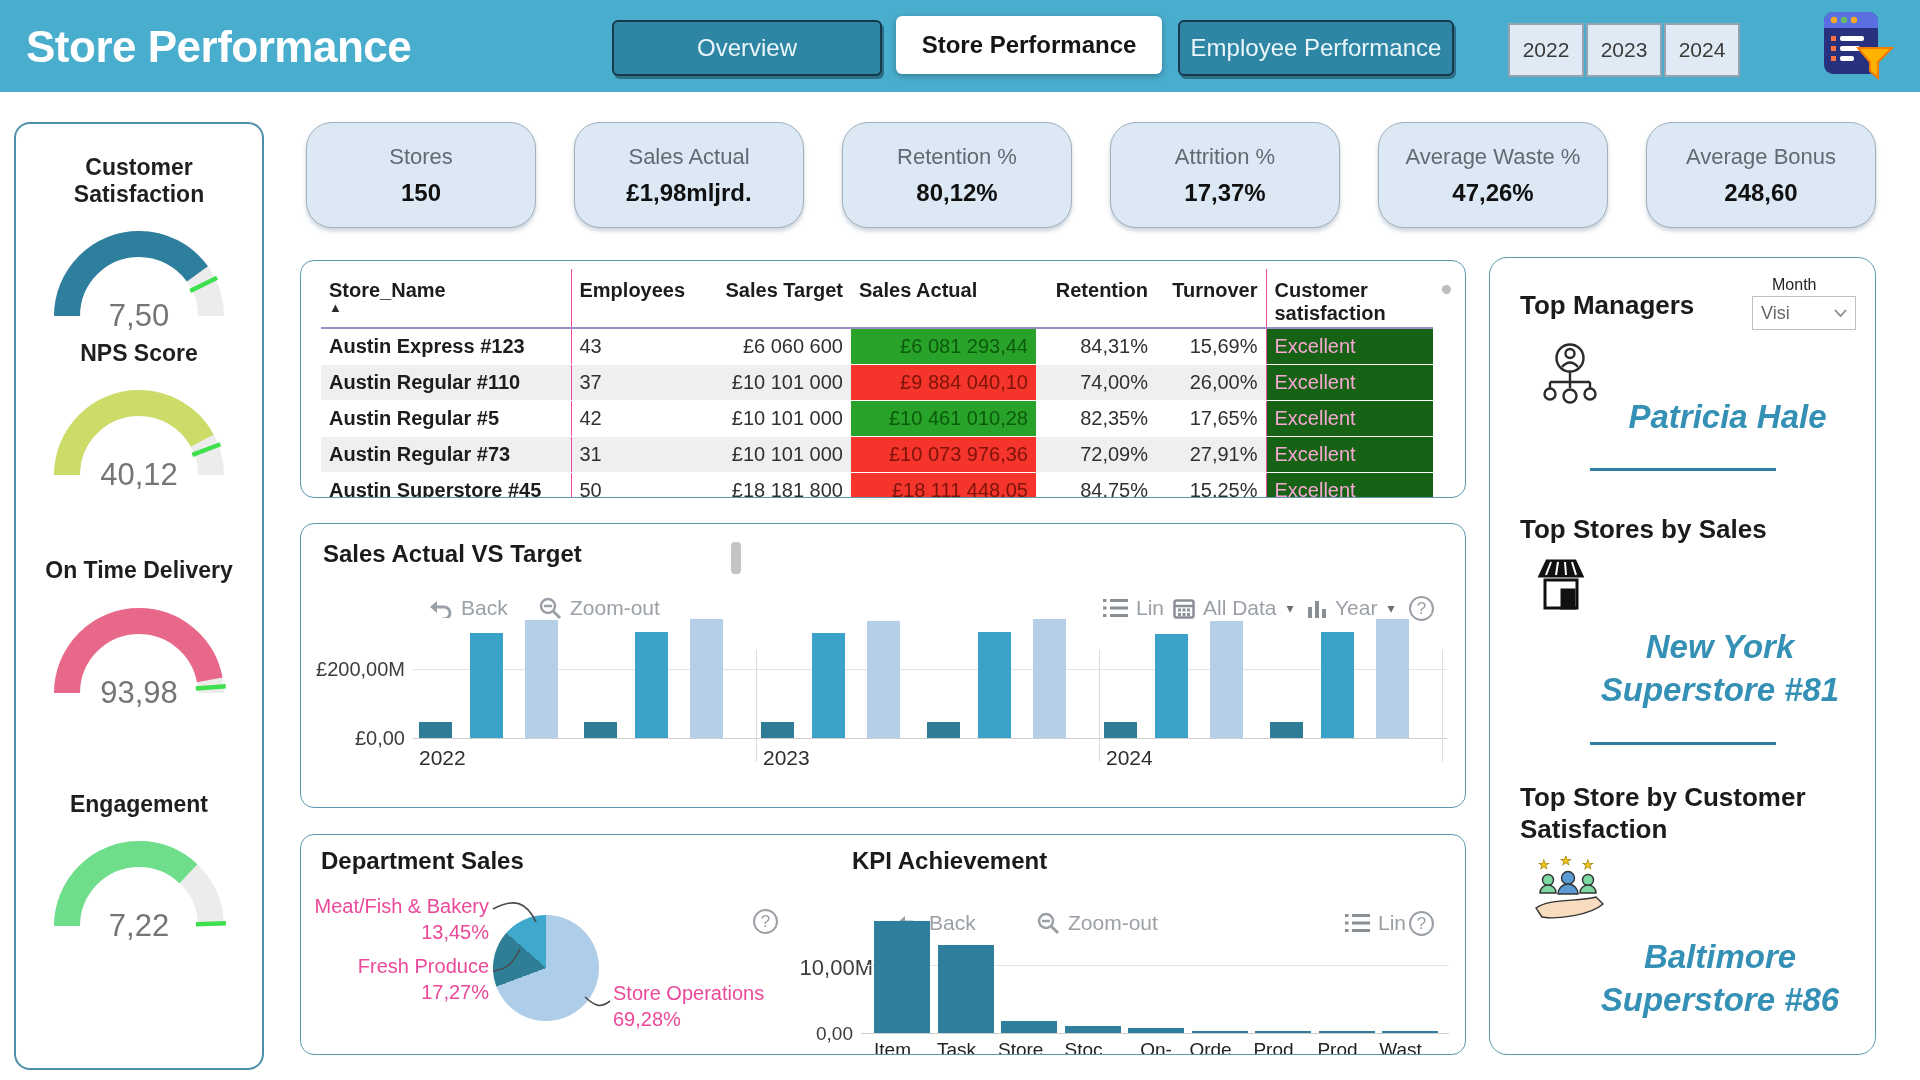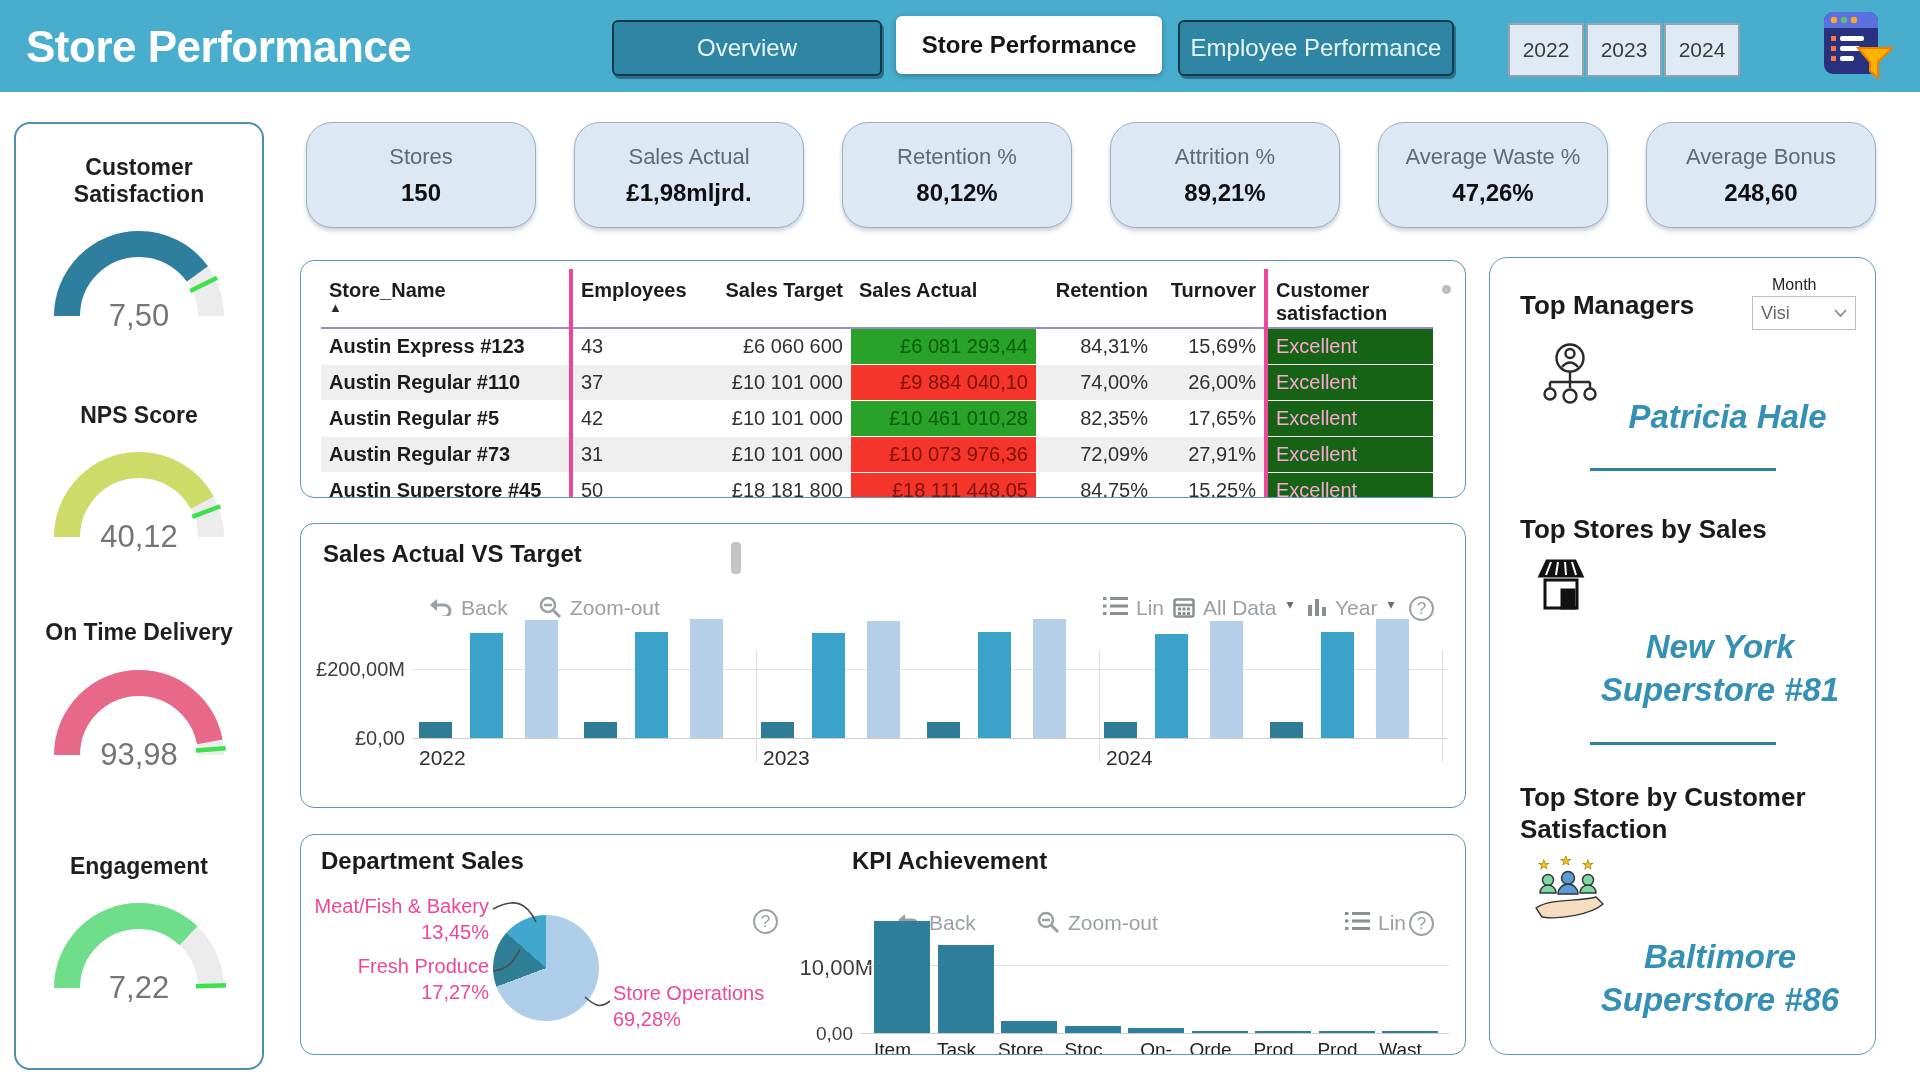--- a/index.html
+++ b/index.html
@@ -19,21 +19,21 @@
   .logo{position:absolute;left:1818px;top:10px;width:76px;height:72px;}
 
   
   .panel{position:absolute;background:#fff;border:2px solid #4E90AC;border-radius:16px;box-sizing:border-box;}
   .thin{border-width:1.5px;border-color:#5E98AE;border-radius:14px;}
 
   
   #gauge-panel{left:14px;top:122px;width:250px;height:948px;}
   .gauge-block{text-align:center;}
   .gauge-block:nth-child(1){margin-top:30px;}
-  .gauge-block:nth-child(2){margin-top:62px;}
+  .gauge-block:nth-child(2){}
   .gauge-block:nth-child(3){margin-top:58px;}
   .gauge-block:nth-child(4){margin-top:74px;}
   .gauge-title{font-size:23px;font-weight:700;color:#1f1f1f;line-height:1.18;padding:0 18px;}
   .gauge-svg{width:190px;height:120px;margin-top:8px;}
   .gauge-bg{fill:none;stroke:#ECECEC;stroke-width:26;}
   .gauge-fg{fill:none;stroke-width:26;}
   .gauge-tick{stroke:#3FE04E;stroke-width:4.5;}
   .gauge-value{font-size:31px;fill:#757575;text-anchor:middle;font-family:"Liberation Sans",sans-serif;}
 
   
@@ -43,33 +43,33 @@
   .kpi-value{font-size:24px;font-weight:700;color:#101010;margin-top:9px;}
 
   
   #table-card{left:300px;top:260px;width:1166px;height:238px;overflow:hidden;}
   #table-wrap{position:absolute;left:20px;top:8px;width:1112px;height:300px;overflow:hidden;}
   table{border-collapse:collapse;width:1112px;table-layout:fixed;font-size:20px;color:#303030;}
   th{font-weight:700;color:#1c1c1c;text-align:left;vertical-align:top;padding:10px 8px 2px 8px;height:40px;border-bottom:2px solid #9B8EC4;box-sizing:border-box;cursor:pointer;}
   th.r,td.r{text-align:right;}
   td{padding:0 8px;height:36px;box-sizing:border-box;border-bottom:1px solid #fff;}
   tbody tr:nth-child(even) td{background:#EFEFEF;}
-  td.sep,th.sep{border-left:4px solid #ec4899;}
+  td.sep,th.sep{border-left:1px solid #ec4899;}
   td.store{font-weight:700;color:#1c1c1c;}
   td.actual-above{background:#28A228 !important;color:#0B5B0B;text-align:right;}
   td.actual-below{background:#F5342C !important;color:#7D1309;text-align:right;}
   td.sat{background:#166316 !important;color:#f9a8d4;}
   .sort-arrow{font-size:13px;color:#2b2b2b;line-height:.9;}
   .scroll-dot{position:absolute;right:14px;top:24px;width:9px;height:9px;border-radius:50%;background:#BDBDBD;cursor:pointer;}
 
   
   #sales-card{left:300px;top:523px;width:1166px;height:285px;overflow:hidden;}
   .card-title{position:absolute;font-size:24px;font-weight:700;color:#1b1b1b;}
   .drag-handle{position:absolute;left:430px;top:18px;width:10px;height:32px;background:#C4C4C4;border-radius:4px;cursor:grab;}
-  .tbi{position:absolute;display:flex;gap:8px;color:#9AA0A6;font-size:21px;cursor:pointer;}
+  .tbi{position:absolute;display:flex;align-items:center;gap:8px;color:#9AA0A6;font-size:21px;cursor:pointer;}
   .caret{font-size:14px;color:#6d6d6d;margin-left:2px;}
   .help-circle{position:absolute;width:25px;height:25px;border:2px solid #9AA0A6;border-radius:50%;color:#9AA0A6;font-size:17px;display:flex;align-items:center;justify-content:center;cursor:pointer;box-sizing:border-box;}
   .gridline{position:absolute;height:1px;background:#E3E3E3;}
   .axisline{position:absolute;height:1px;background:#CFCFCF;}
   .ylab{position:absolute;font-size:20px;color:#3d3d3d;text-align:right;width:92px;}
   .sbar{position:absolute;cursor:pointer;}
   .ysep{position:absolute;width:1px;background:#DCDCDC;}
   .xlab{position:absolute;font-size:21px;color:#2e2e2e;}
 
   
@@ -167,21 +167,21 @@
       <div class="kpi-card">
         <div class="kpi-label">Sales Actual</div>
         <div class="kpi-value">£1,98mljrd.</div>
       </div>
       <div class="kpi-card">
         <div class="kpi-label">Retention %</div>
         <div class="kpi-value">80,12%</div>
       </div>
       <div class="kpi-card">
         <div class="kpi-label">Attrition %</div>
-        <div class="kpi-value">89,21%</div>
+        <div class="kpi-value">17,37%</div>
       </div>
       <div class="kpi-card">
         <div class="kpi-label">Average Waste %</div>
         <div class="kpi-value">47,26%</div>
       </div>
       <div class="kpi-card">
         <div class="kpi-label">Average Bonus</div>
         <div class="kpi-value">248,60</div>
       </div>
     </div>

